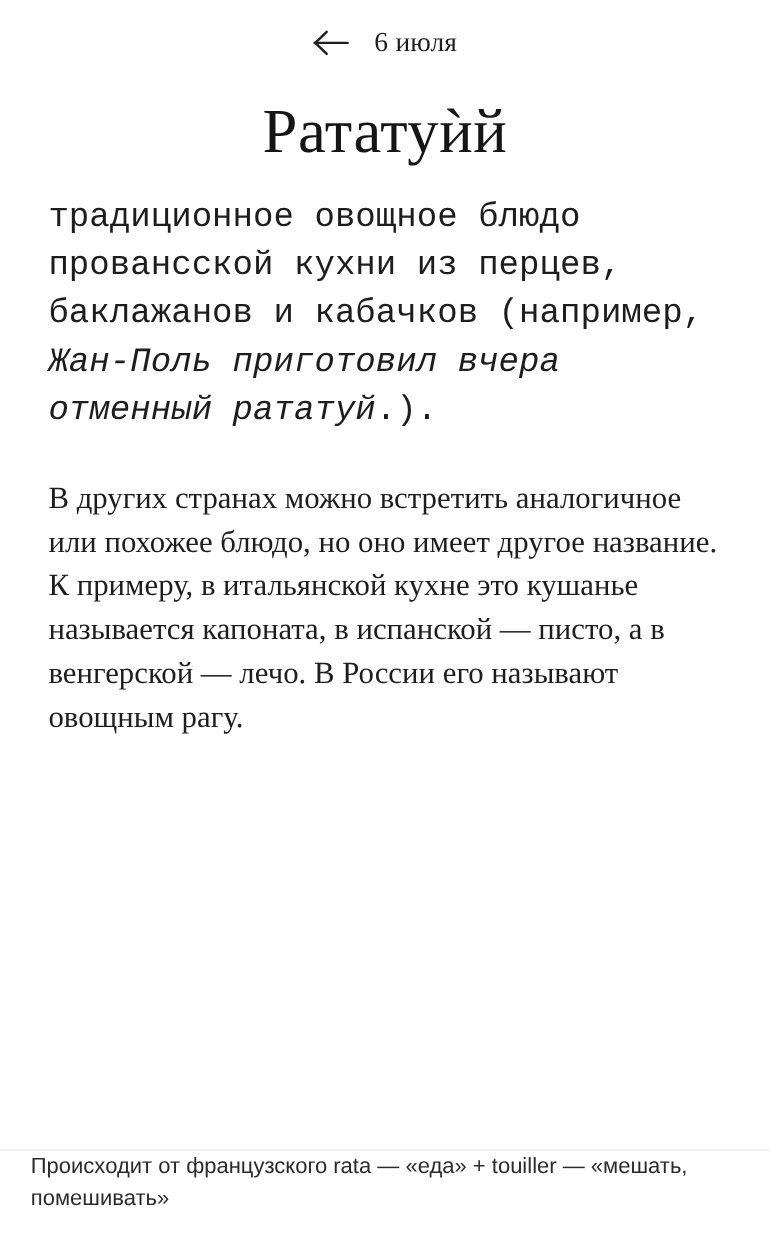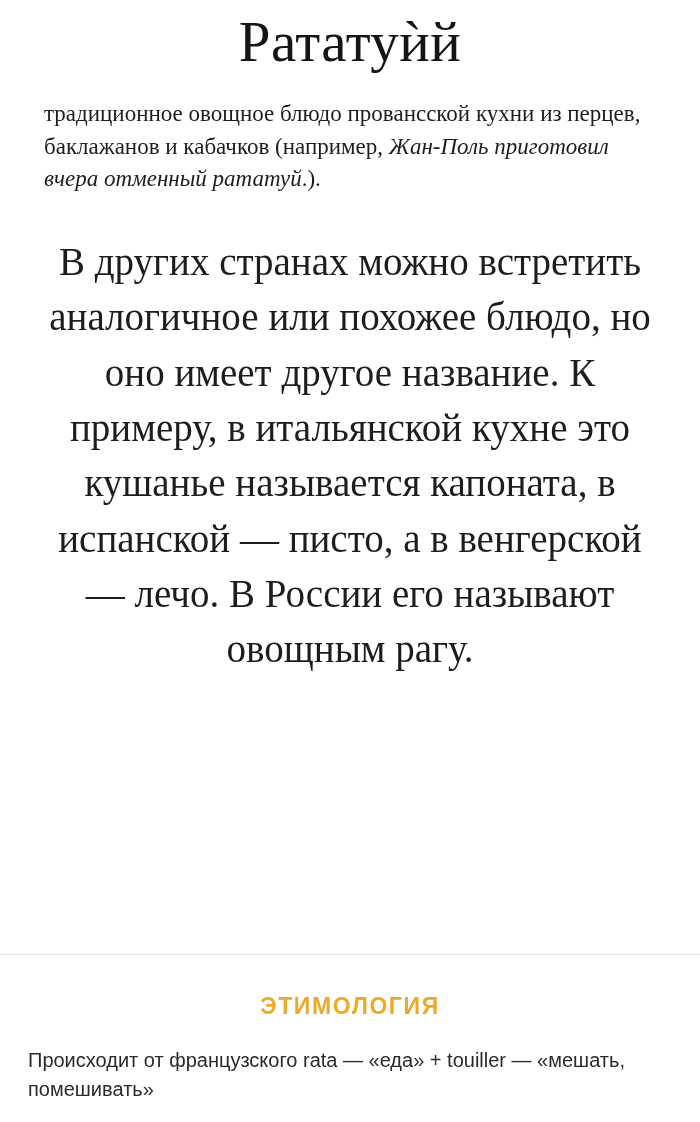--- a/index.html
+++ b/index.html
@@ -60,36 +60,35 @@
     font-family: "Liberation Serif", serif;
     font-size: 57px;
     font-weight: 400;
     line-height: 1.05;
     text-align: center;
     margin: 12px 0 26px 0;
     color: #151515;
     letter-spacing: 0.5px;
   }
   .definition {
-    font-family: Liberation Serif, serif;
-    font-size: 23px;
+    font-family: Liberation Mono, monospace;
+    font-size: 31px;
     line-height: 1.42;
     color: #1d1d1d;
     margin: 0 0 6px 0;
   }
   .definition .italic {
     font-style: italic;
   }
   .body-par {
     font-family: "Liberation Serif", serif;
-    font-size: 39px;
+    font-size: 28px;
     line-height: 1.42;
     color: #1d1d1d;
     margin: 38px 0 0 0;
-    text-align: center;
   }
 
   
   .section-gap {
     flex: 1 1 auto;
     min-height: 16px;
   }
   .divider {
     height: 1px;
     background: #e3e3e3;
@@ -118,33 +117,41 @@
   }
   .bottom-pad {
     height: 18px;
   }
 </style>
 </head>
 <body>
 
 <div class="screen">
 
+  <div class="topbar">
+    <div class="back-arrow">
+      <svg width="34" height="26" viewBox="0 0 34 26" aria-hidden="true">
+        <line x1="2" y1="13" x2="32" y2="13" stroke="#1d1d1d" stroke-width="2.2" stroke-linecap="round"></line>
+        <polyline points="13,3 2.6,13 13,23" fill="none" stroke="#1d1d1d" stroke-width="2.2" stroke-linecap="round" stroke-linejoin="round"></polyline>
+      </svg>
+    </div>
+    <div class="topbar-date">6 июля</div>
+  </div>
 
   <div class="article">
     <h1 class="title">Рататуѝй</h1>
 
     <p class="definition"><span>традиционное овощное блюдо провансской кухни из перцев, баклажанов и кабачков (например, </span><span class="italic">Жан-Поль приготовил вчера отменный рататуй</span><span>.).</span></p>
 
     <p class="body-par">В других странах можно встретить аналогичное или похожее блюдо, но оно имеет другое название. К примеру, в итальянской кухне это кушанье называется капоната, в испанской — писто, а в венгерской — лечо. В России его называют овощным рагу.</p>
   </div>
 
   <div class="section-gap"></div>
 
   <div class="divider"></div>
 
   <div class="section">
-    <div class="section-heading">этимология</div>
     <p class="section-text">Происходит от французского rata — «еда» + touiller — «мешать, помешивать»</p>
   </div>
 
   <div class="bottom-pad"></div>
 
 </div>
 
 </body></html>

